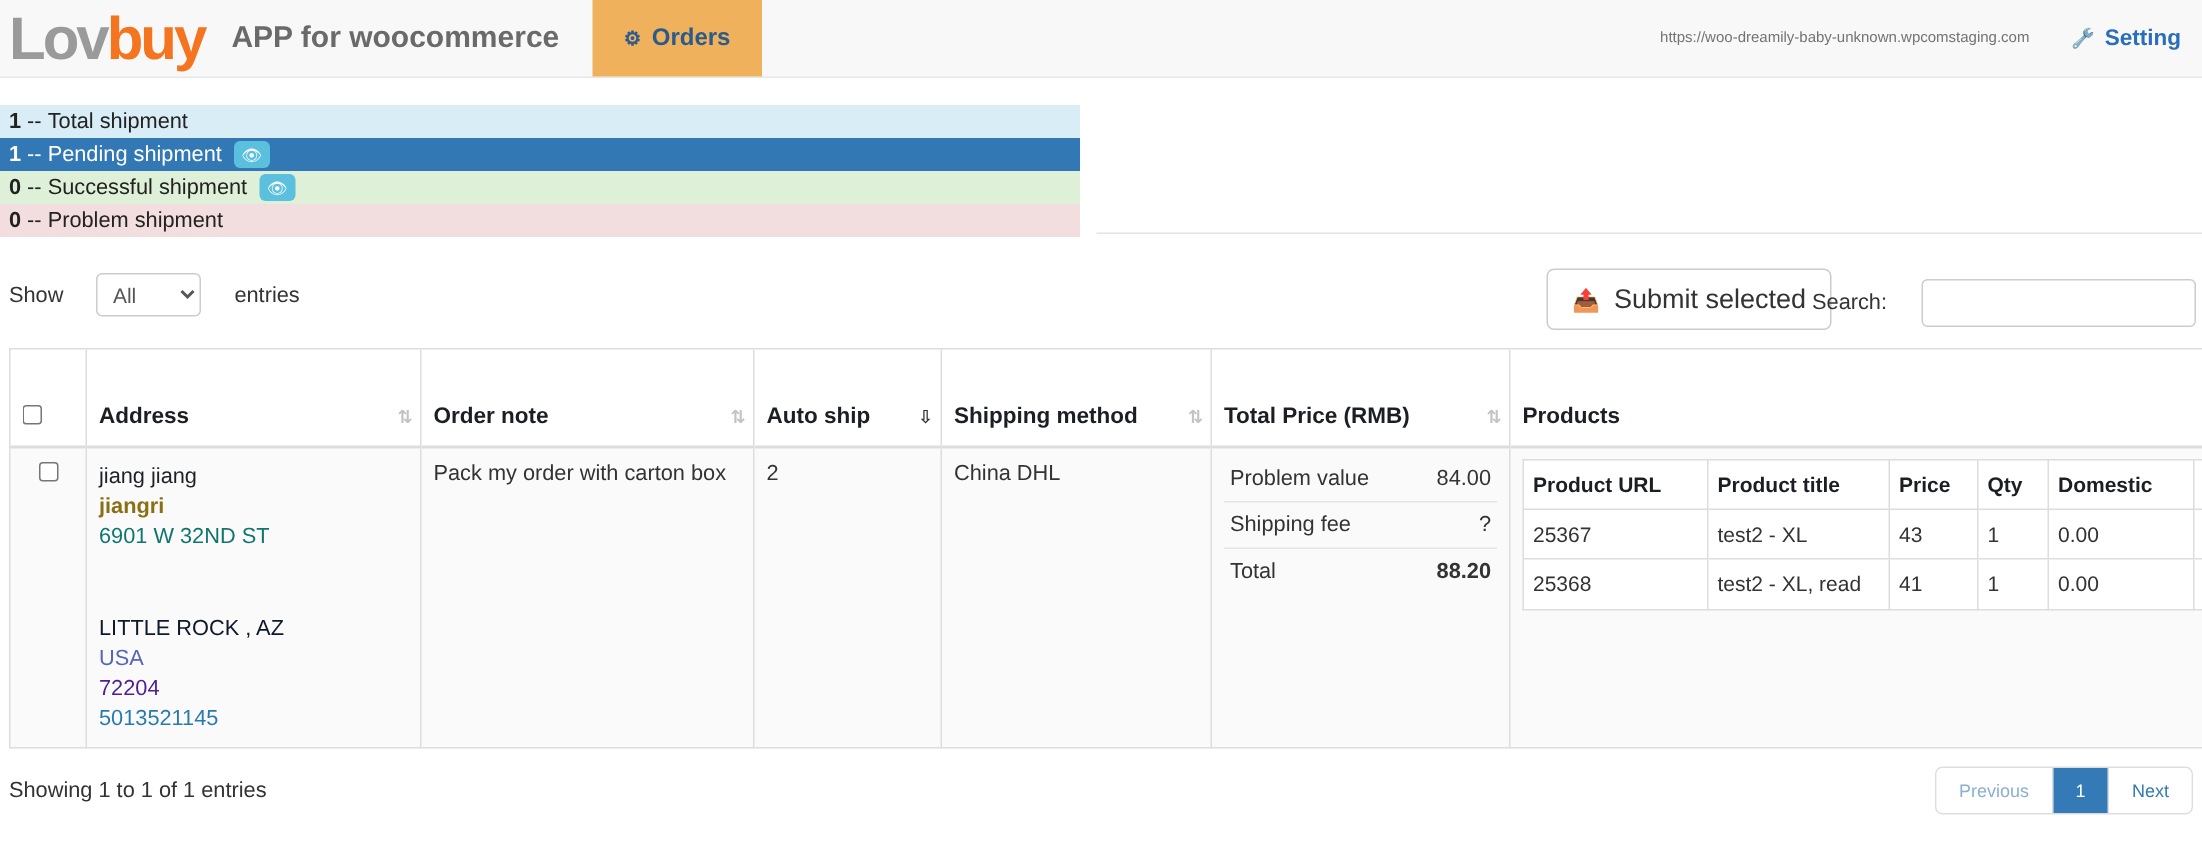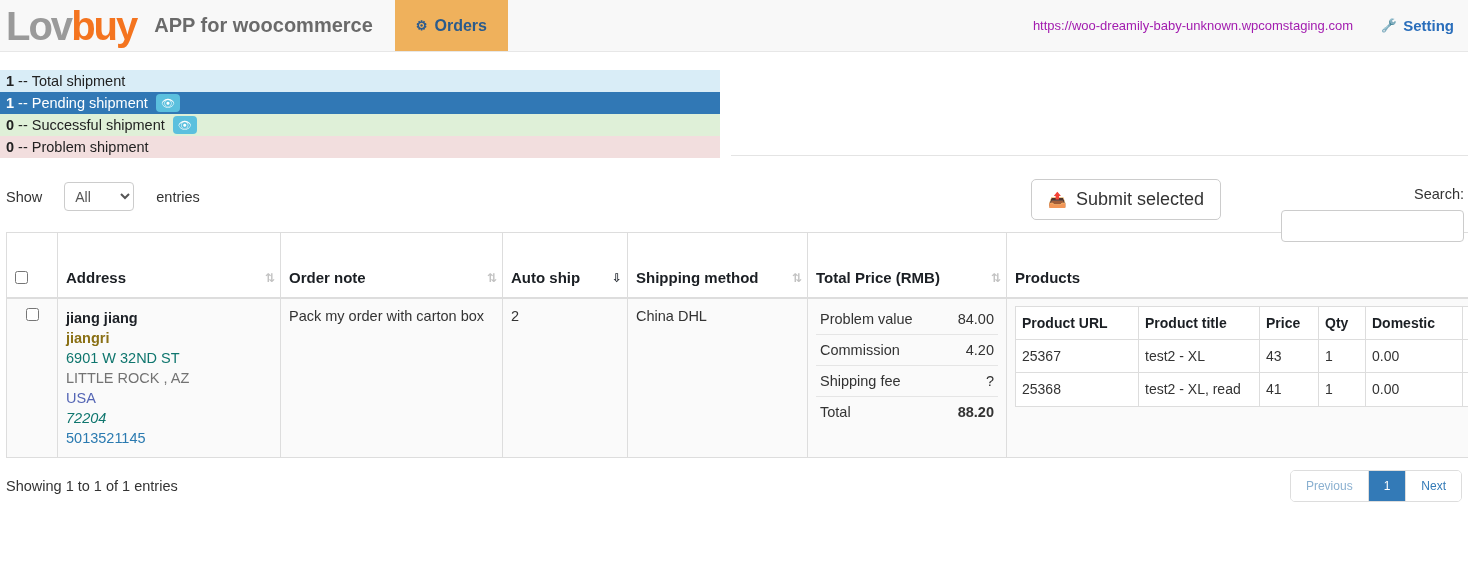--- a/index.html
+++ b/index.html
@@ -45,21 +45,21 @@
     font-size: 16px;
     font-weight: bold;
     cursor: pointer;
     text-decoration: none;
   }
   .nav-tab .gear-ico { display:inline-block; line-height:1; font-size: 13px; color:#2d5b8e;}
   .header-right {
     position: absolute; right: 14px; top: 0; bottom: 0;
     display: flex; align-items: center; gap: 28px;
   }
-  .site-url { font-size: 13px; color: #a21caf; text-align: right; }
+  .site-url { font-size: 10px; color: #737373; text-align: right; }
   .setting-link {
     font-size: 15px; font-weight: bold; color: #2a6ebb;
     display: flex; align-items: center; gap: 6px;
     cursor: pointer; text-decoration: none;
   }
   .wrench-ico { display:inline-block; font-size: 13px; color:#2a6ebb; transform: scaleX(-1); }
 
   
   .status-wrap { width: 720px; margin-top: 18px; }
   .status-row {
@@ -117,22 +117,22 @@
     border-radius: 5px;
     background: #fff;
     font-size: 18px;
     color: #333;
     cursor: pointer;
     font-family: "Liberation Sans", sans-serif;
   }
   .upload-ico { font-size: 15px; }
   .search-box {
     position: absolute; right: 4px; top: 12px;
-    display: flex; align-items: flex-end; gap: 8px;
-    font-size: 14.5px; color: #333; flex-direction: column;
+    display: flex; align-items: center; gap: 23px;
+    font-size: 14.5px; color: #333;
   }
   .search-box input {
     width: 165px; height: 26px;
     border: 1px solid #ccc;
     border-radius: 4px;
     padding: 2px 8px;
     font-family: "Liberation Sans", sans-serif;
     font-size: 14px;
     outline: none;
   }
@@ -174,26 +174,26 @@
     padding: 9px 8px;
     font-size: 14.5px;
     background: #fafafa;
     color: #333;
   }
   .cb-col { width: 34px; text-align: center; }
   td.cb-col { padding-top: 12px; }
   input[type=checkbox] { width: 13px; height: 13px; cursor: pointer; margin:0; }
 
   .addr-line { line-height: 1.38; }
-  .addr-name { font-weight: bold; color: #1d2127; }
+  .addr-name { font-weight: normal; color: #1d2127; }
   .addr-sub  { font-weight: bold; color: #8a7015; }
   .addr-street { color: #0f766e; }
-  .addr-city { color: #737373; }
+  .addr-city { color: #0f172a; margin-top: 41px; }
   .addr-country { color: #5566b5; }
-  .addr-zip { color: #0f766e; font-style: italic; }
+  .addr-zip { color: #4c1d95; }
   .addr-phone { color: #2a7ab0; }
 
   
   table.price {
     width: 100%;
     border-collapse: collapse;
     margin: -4px 0 0 0;
   }
   table.price td {
     border-bottom: 1px solid #e5e5e5;
@@ -382,24 +382,20 @@
       <td>2</td>
 
       <td>China DHL</td>
 
       <td>
         <table class="price">
           <tbody>
             <tr>
               <td class="lbl">Problem value</td>
               <td class="val">84.00</td>
-            </tr>
-            <tr>
-              <td class="lbl">Commission</td>
-              <td class="val">4.20</td>
             </tr>
             <tr>
               <td class="lbl">Shipping fee</td>
               <td class="val">?</td>
             </tr>
             <tr class="total-row">
               <td class="lbl">Total</td>
               <td class="val">88.20</td>
             </tr>
           </tbody>

